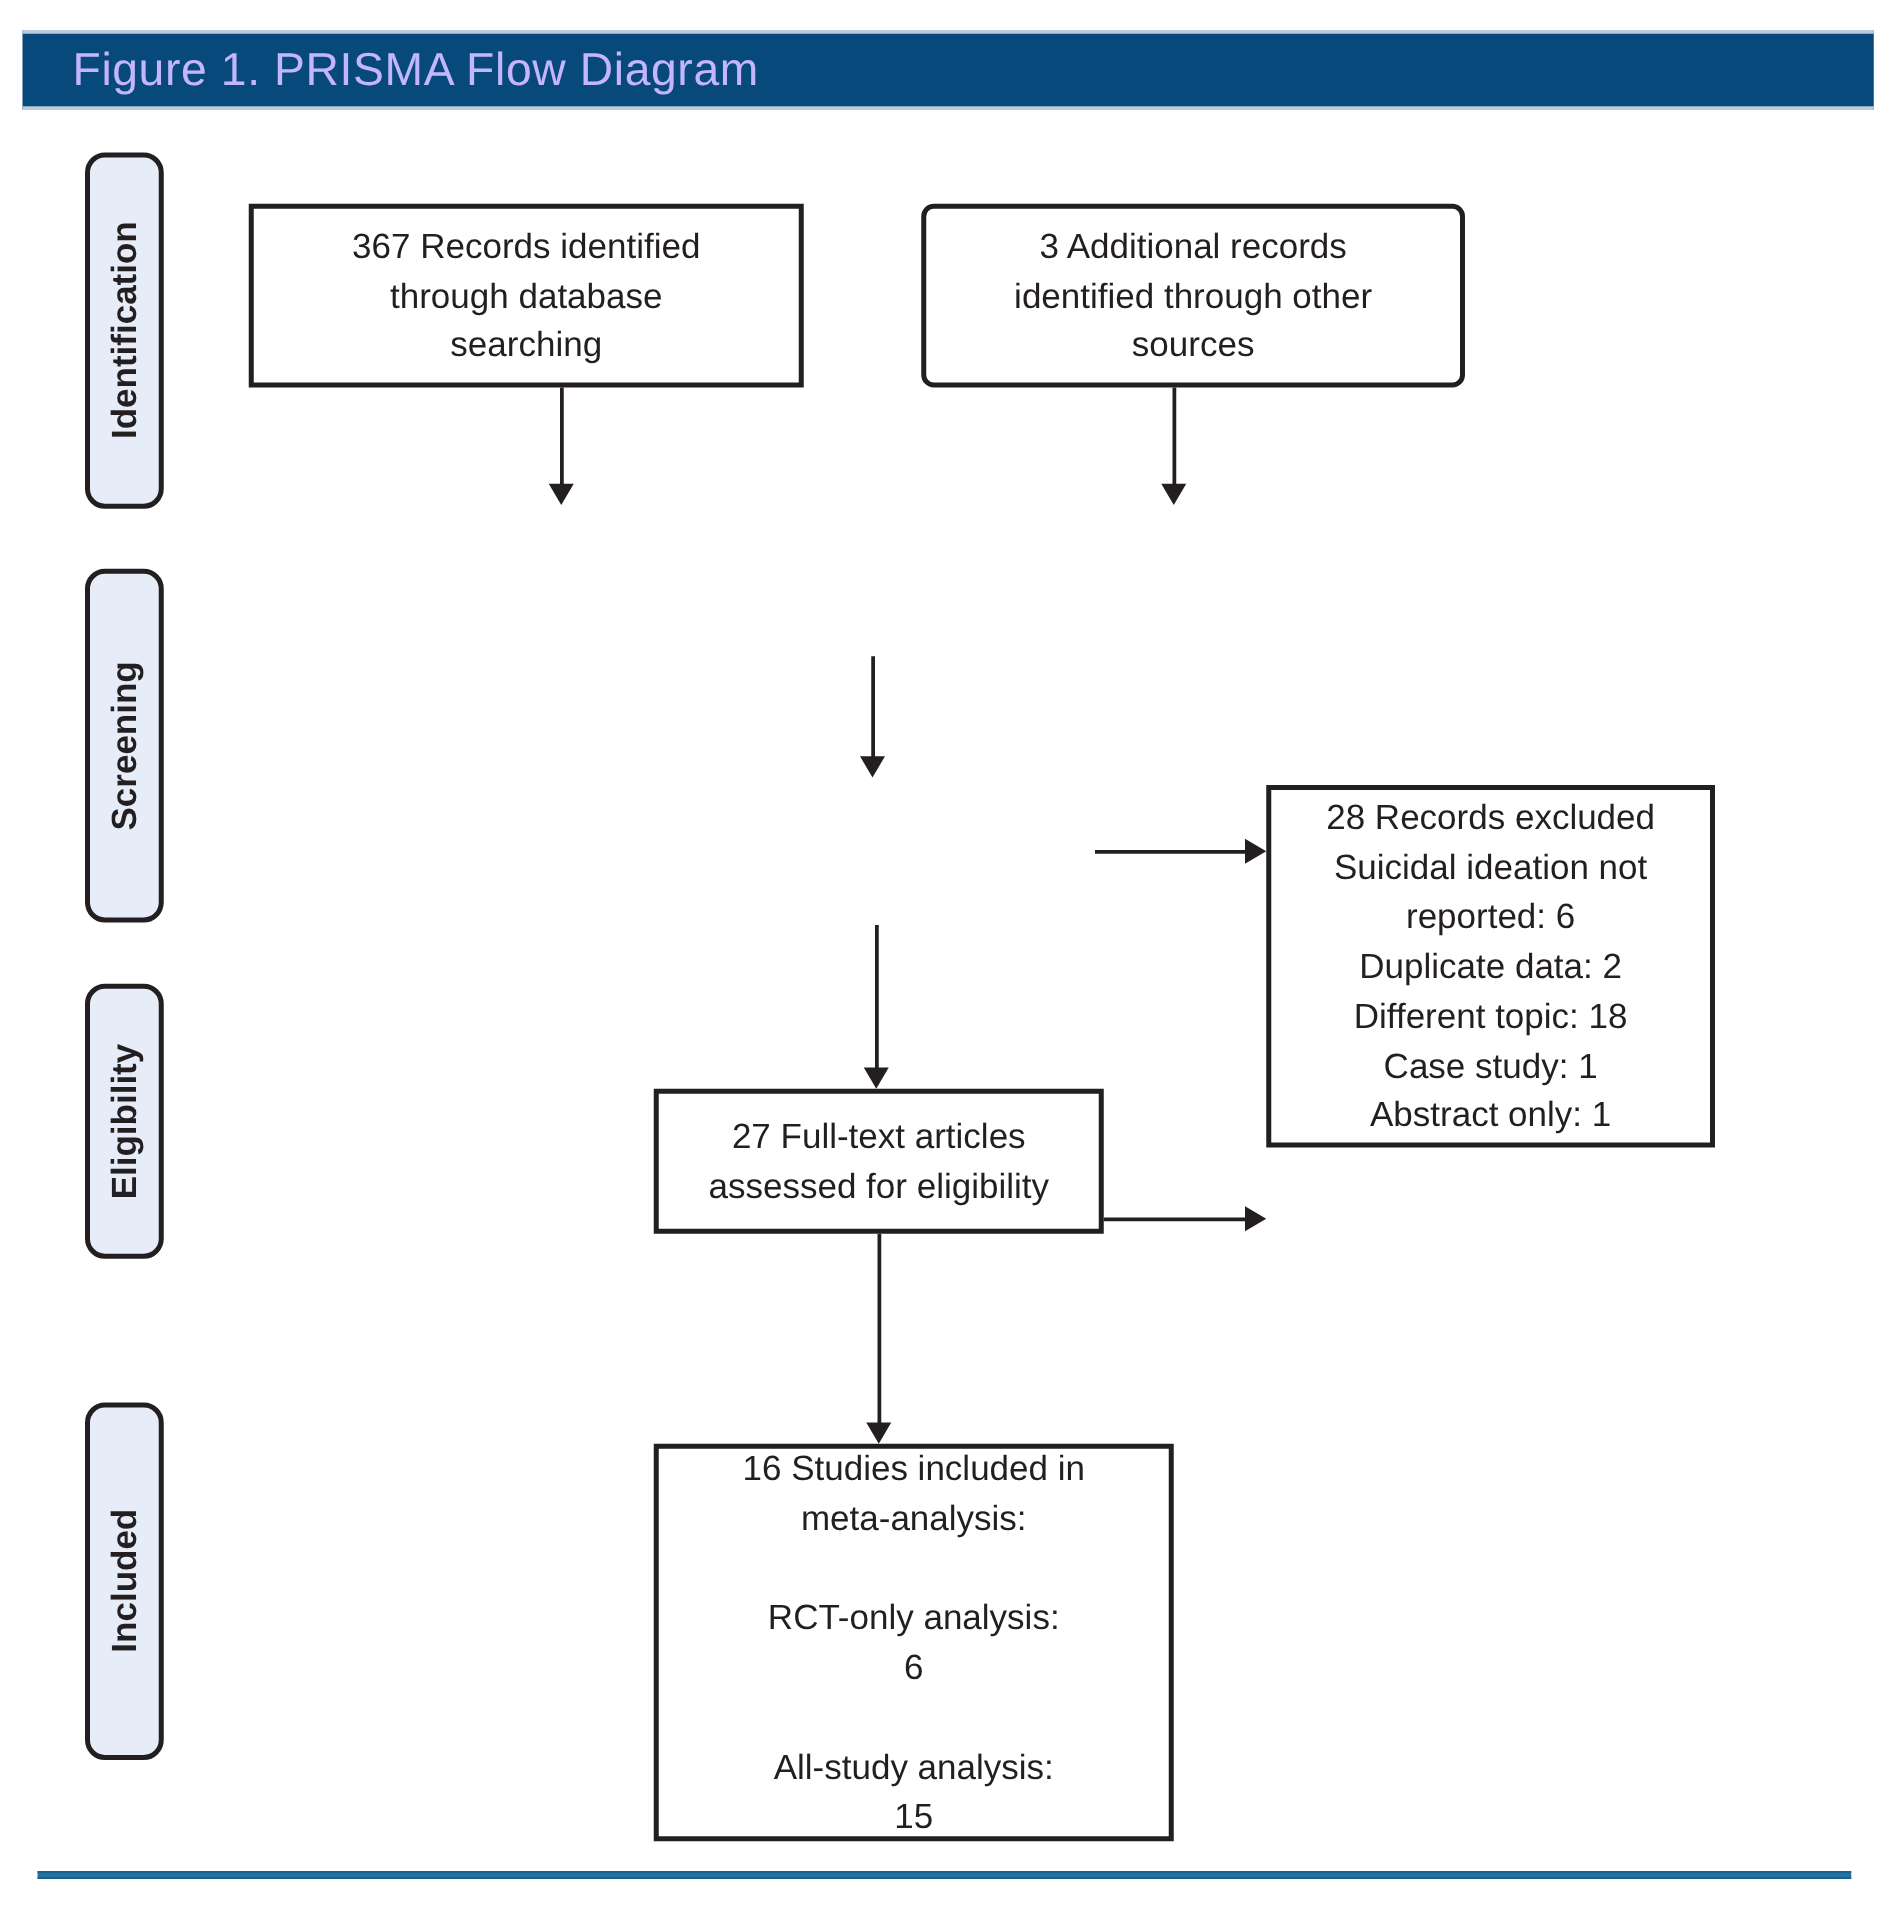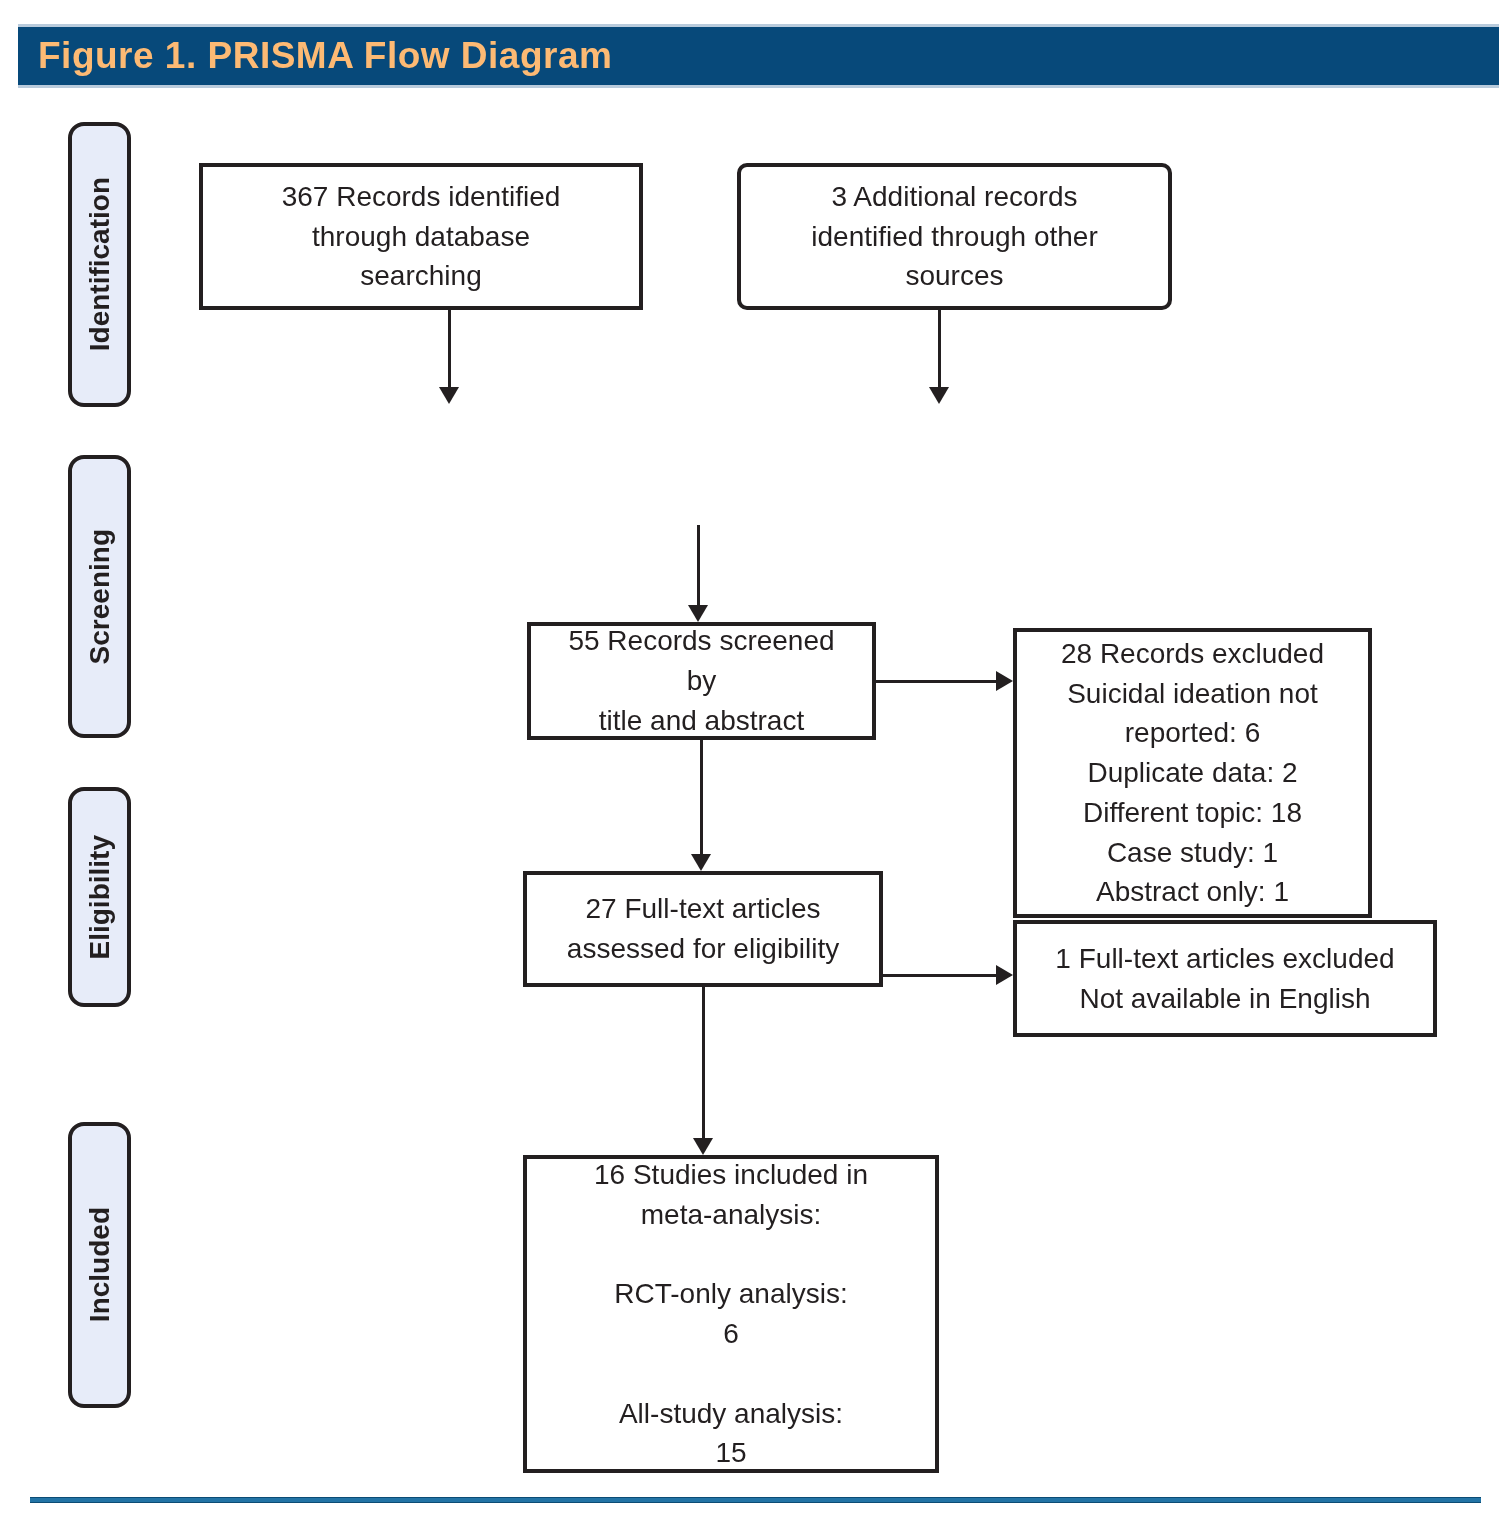--- a/index.html
+++ b/index.html
@@ -22,26 +22,27 @@
     left:18px; top:24px;
     width:1481px; height:64px;
     background:var(--header-bg);
     border-top:3px solid #b9cbdc;
     border-bottom:3px solid #b9cbdc;
     box-sizing:border-box;
     display:flex;
     align-items:center;
   }
   .header-bar .title{
-    color:#fdba74;
+    color:#c4b5fd;
     font-size:37px;
-    font-weight:bold;
+    font-weight:normal;
     padding-left:20px;
     letter-spacing:0.5px;
     white-space:nowrap;
+    margin-left:20px;
   }
   .stage{
     position:absolute;
     left:68px;
     width:63px;
     background:var(--stage-fill);
     border:4px solid var(--line);
     border-radius:16px;
     box-sizing:border-box;
     display:flex;
@@ -123,33 +124,29 @@
   <div class="stage" style="top:1122px; height:286px;">
     <span class="stage-text">Included</span>
   </div>
 
   <div class="fbox" id="box-identified">367 Records identified
 through database
 searching</div>
   <div class="fbox" id="box-additional">3 Additional records
 identified through other
 sources</div>
-  <div class="fbox" id="box-screened">55 Records screened by
-title and abstract</div>
   <div class="fbox" id="box-rec-excluded">28 Records excluded
 Suicidal ideation not
 reported: 6
 Duplicate data: 2
 Different topic: 18
 Case study: 1
 Abstract only: 1</div>
   <div class="fbox" id="box-fulltext">27 Full-text articles
 assessed for eligibility</div>
-  <div class="fbox" id="box-ft-excluded">1 Full-text articles excluded
-Not available in English</div>
   <div class="fbox" id="box-included">16 Studies included in
 meta-analysis:
 
 RCT-only analysis:
 6
 
 All-study analysis:
 15</div>
 
   <div>

